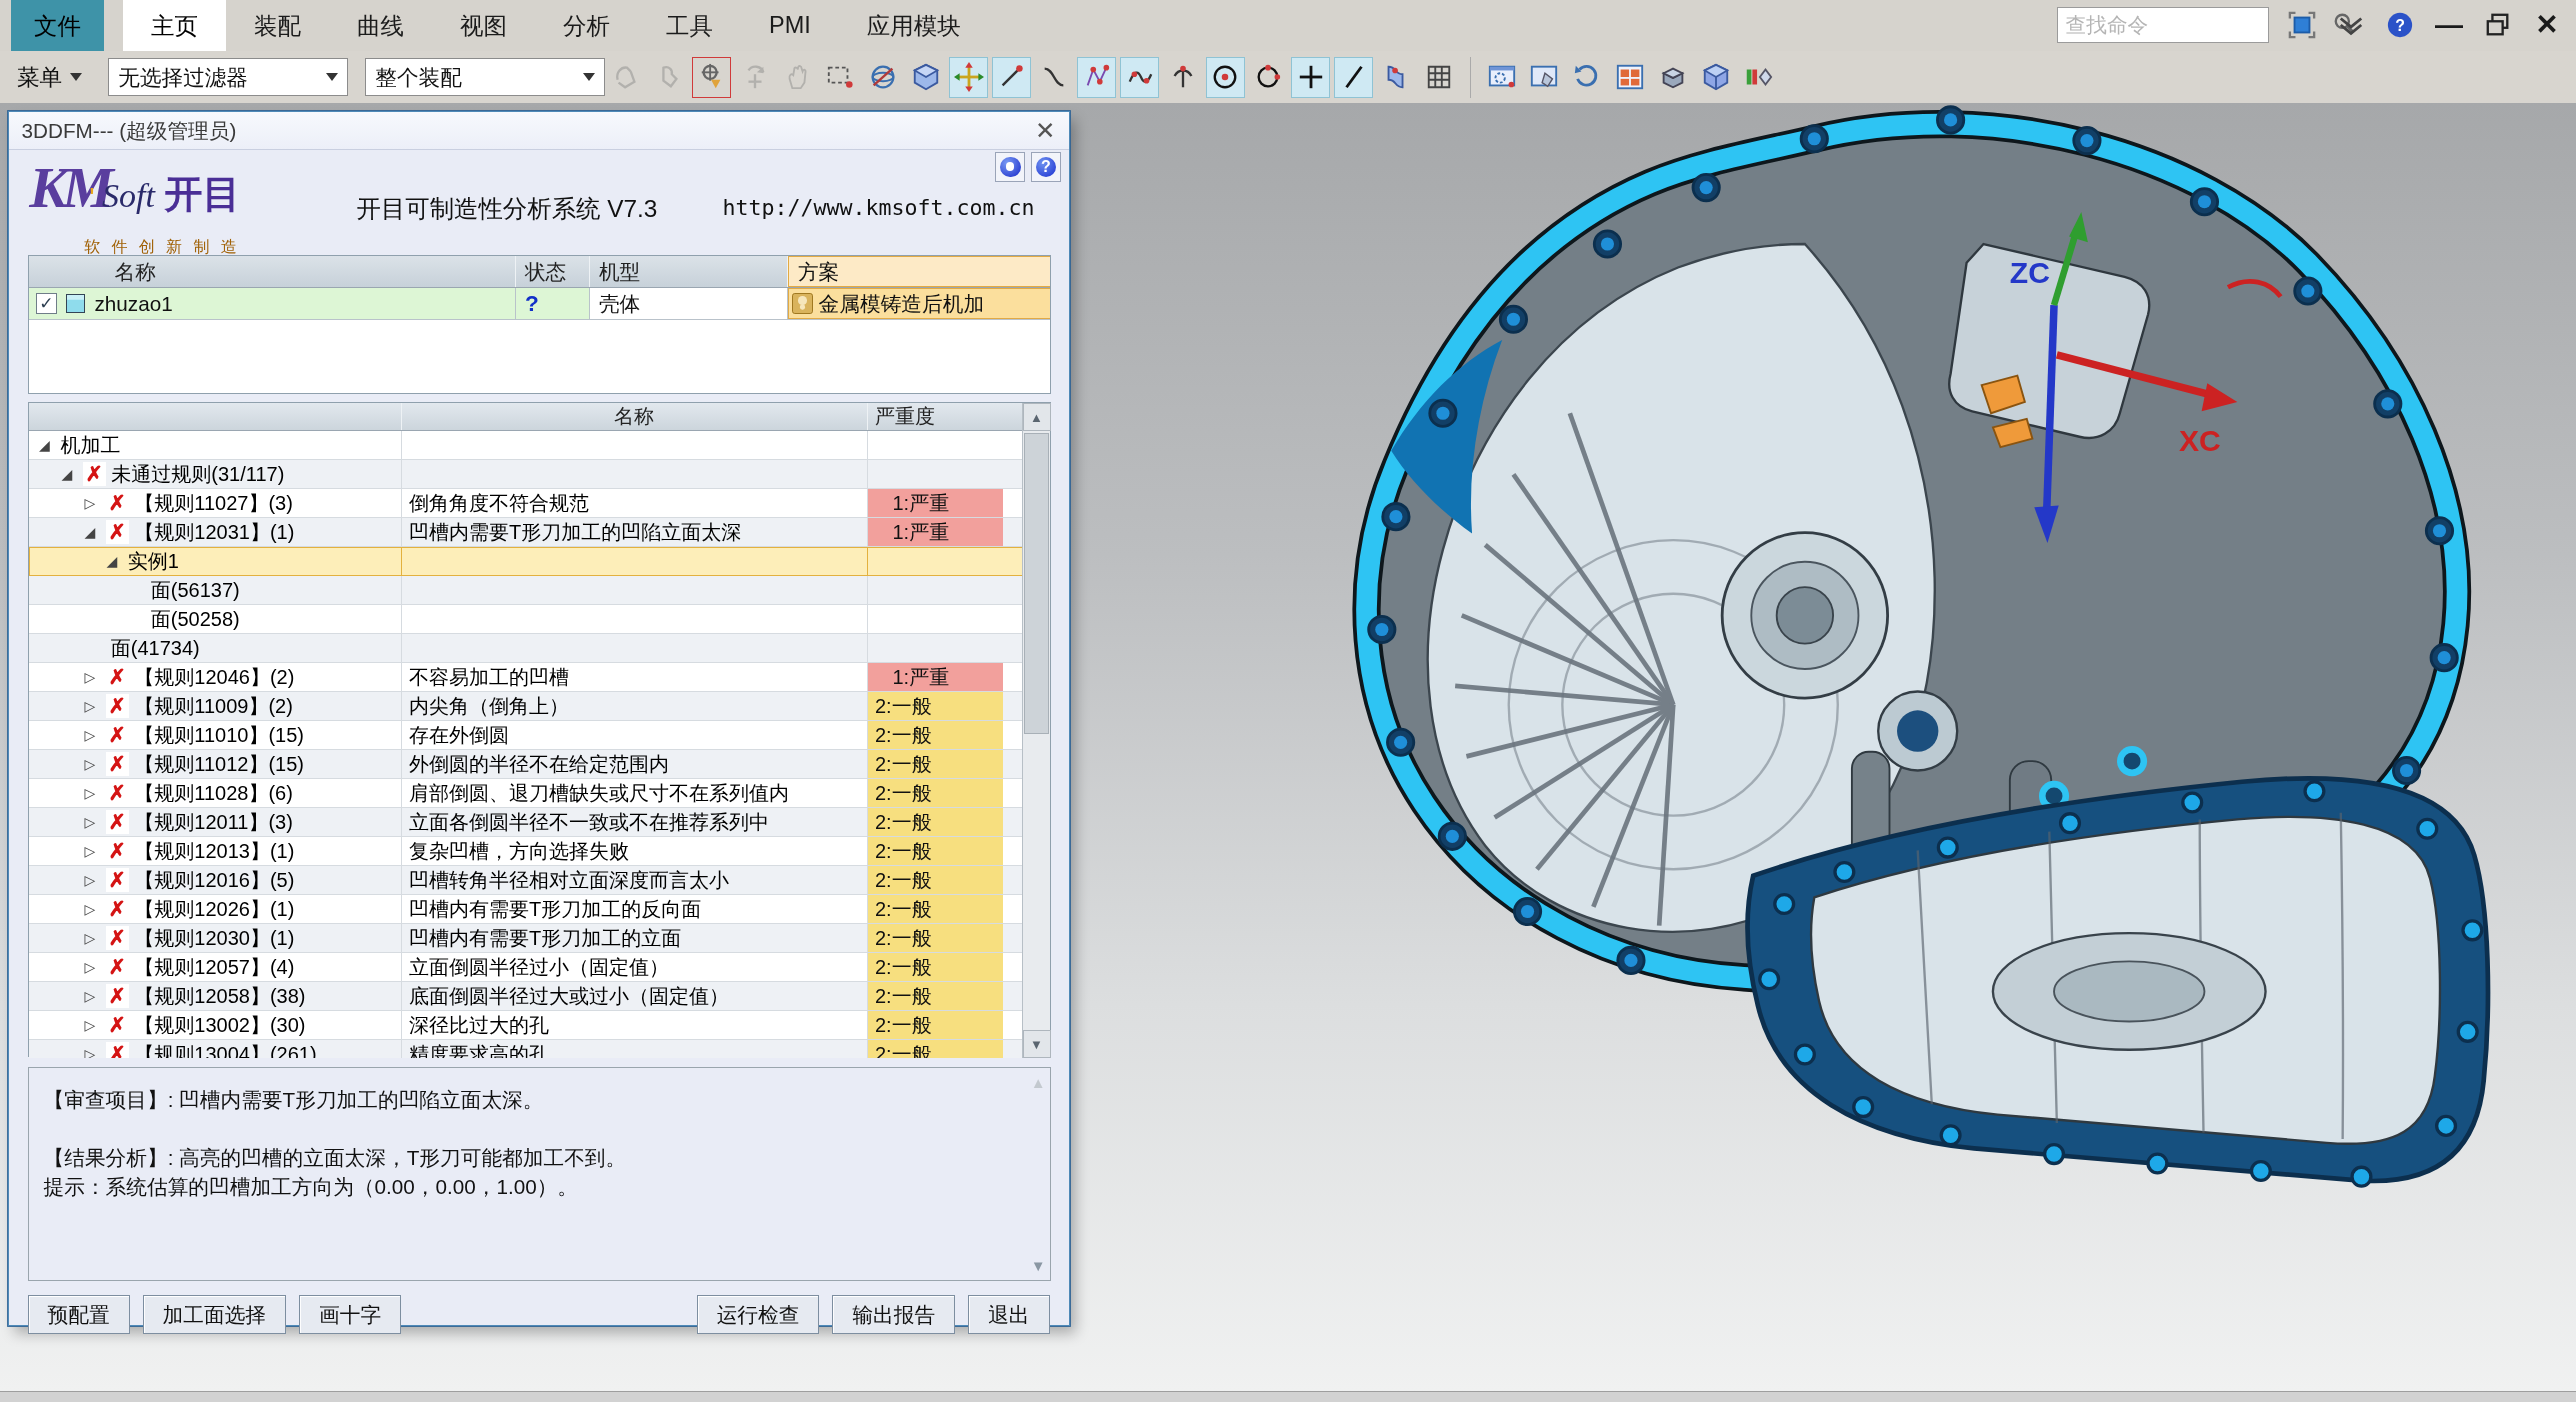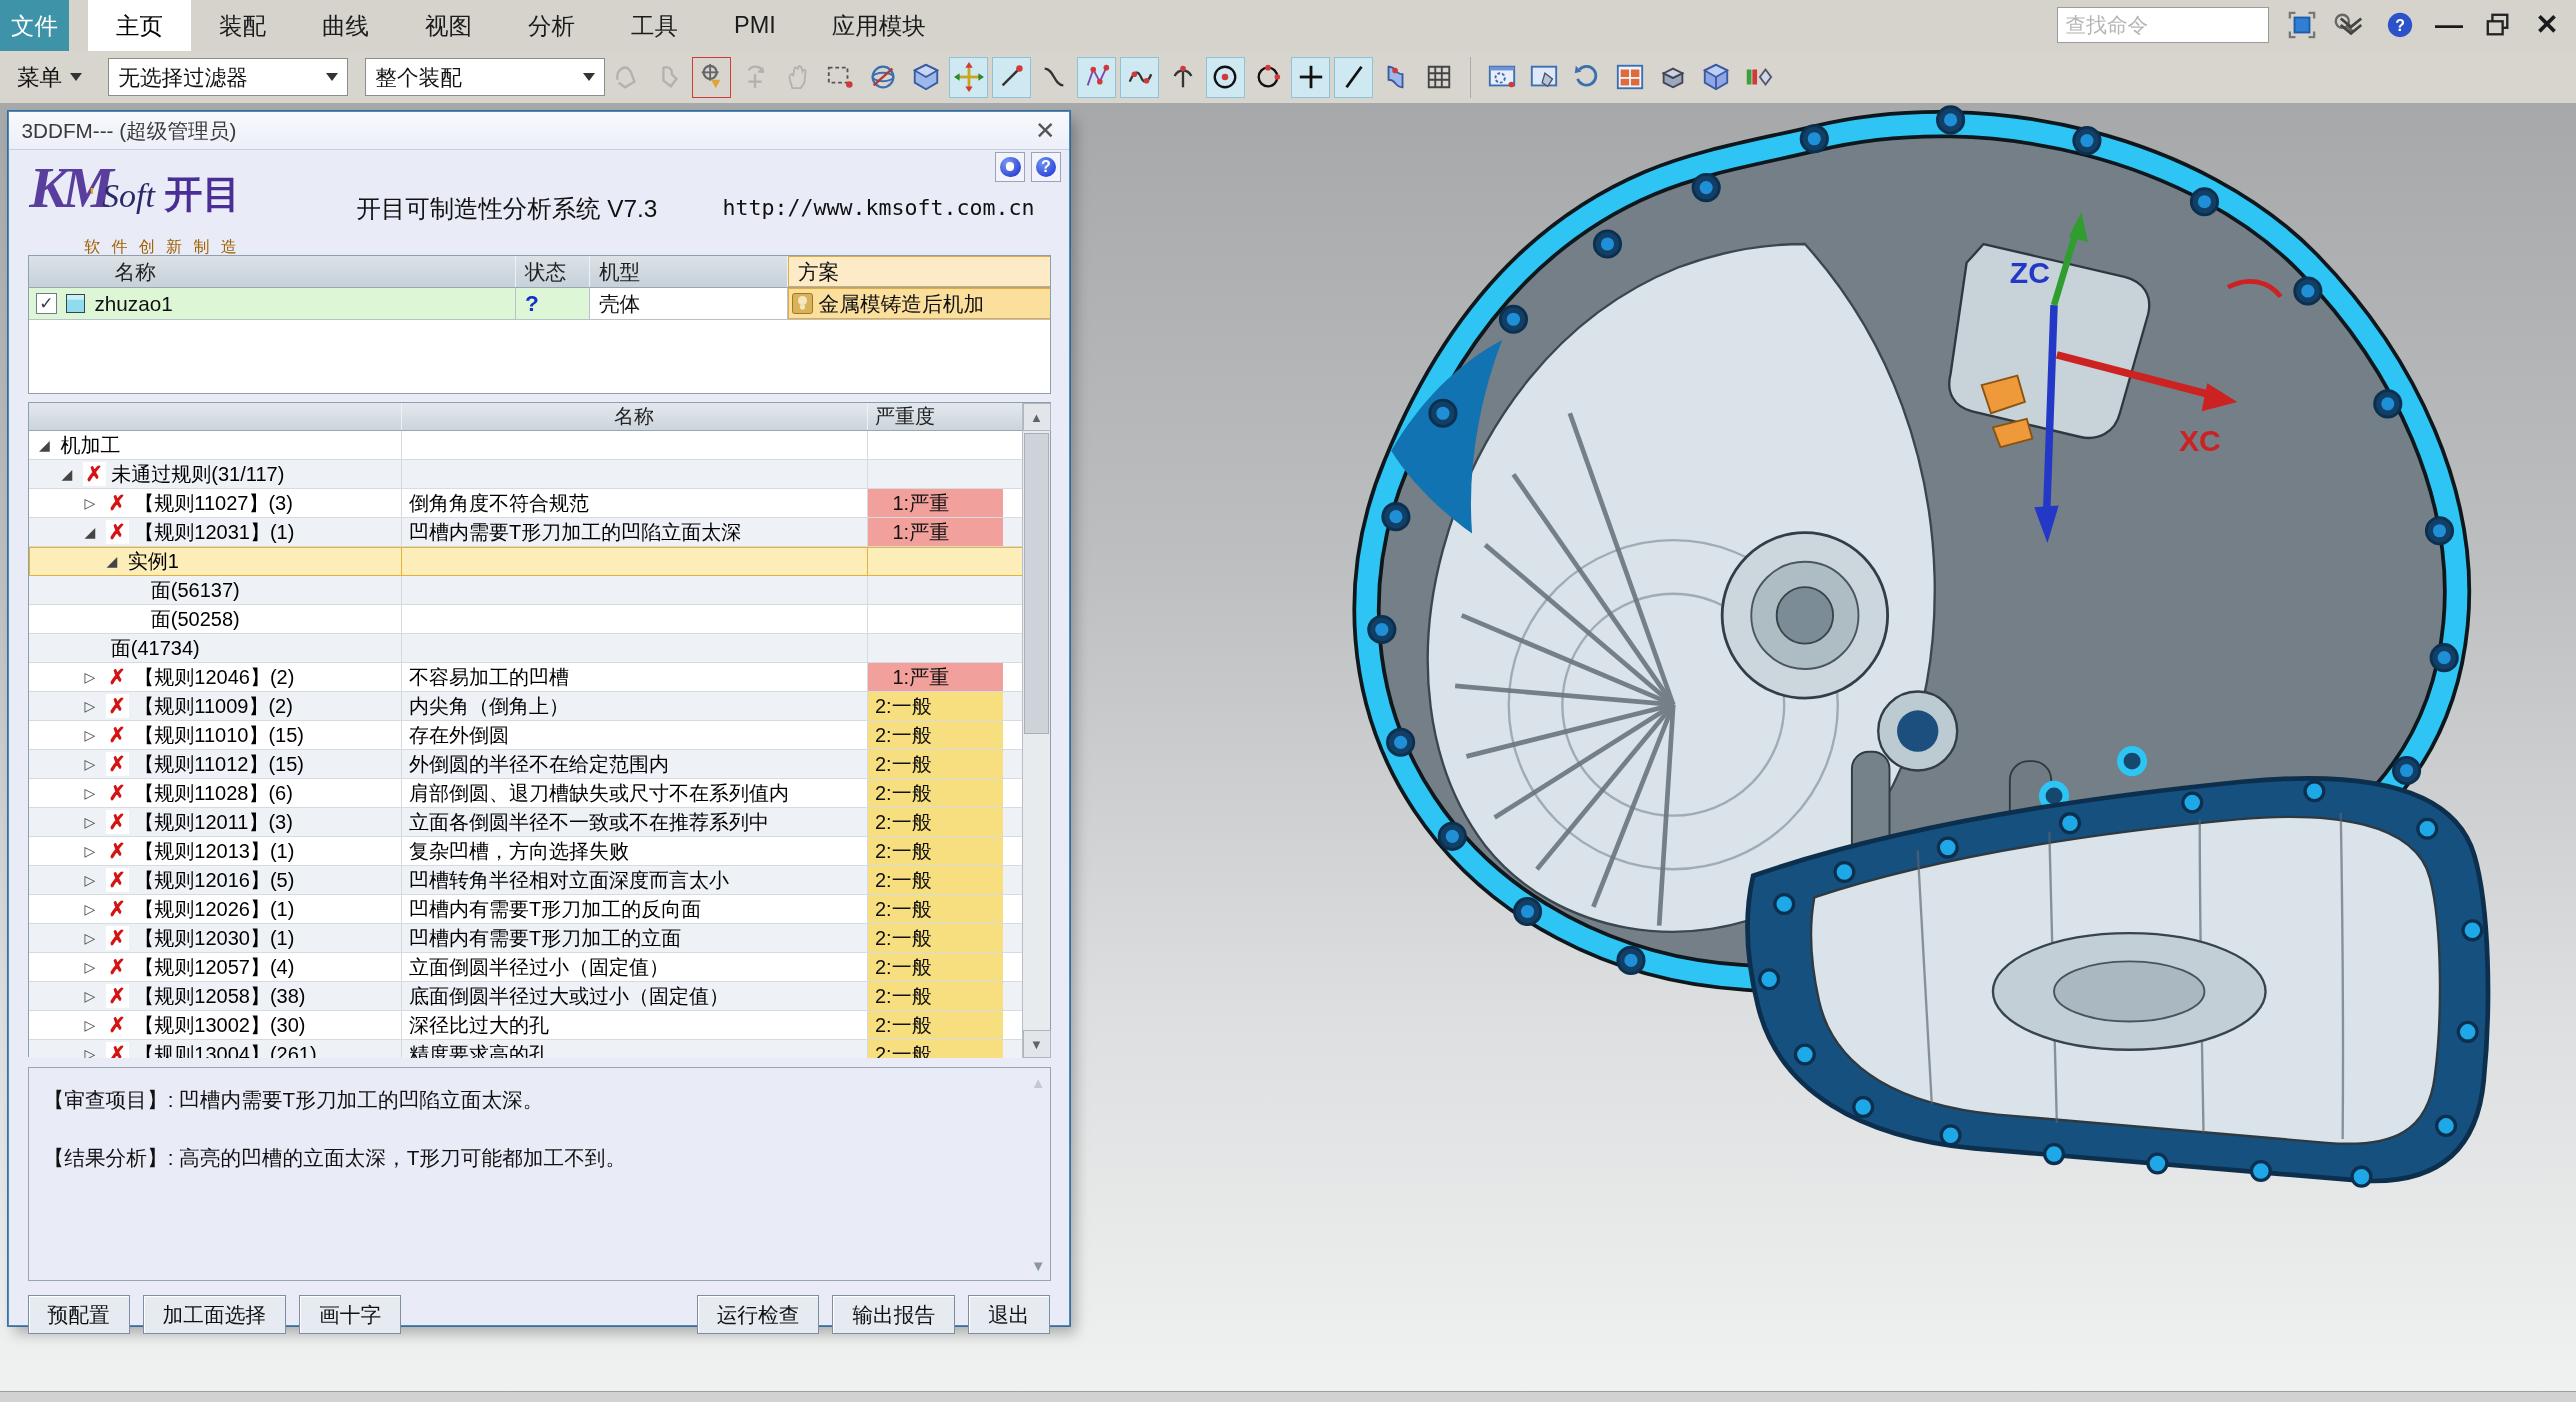--- a/index.html
+++ b/index.html
@@ -4,21 +4,21 @@
 <style>
   * { margin:0; padding:0; box-sizing:border-box; }
   html,body { width:2576px; height:1403px; overflow:hidden;
     font-family:"Liberation Sans", sans-serif; }
   .stage { position:relative; width:2576px; height:1403px; background:#d6d3cd; }
 
   
   .ribbon { position:absolute; left:0; top:0; width:2576px; height:51px;
     background:#d6d3cd; display:flex; align-items:stretch; }
   .tab { padding:0 28px; display:flex; align-items:center; font-size:23.5px; color:#1b1b1b; cursor:default; }
-  .tab.file { background:#3e93a8; color:#ffffff; padding:0 11px; }
+  .tab.file { background:#3e93a8; color:#000000; padding:0 23px;margin-left:11px; }
   .tab.active { background:#ffffff; color:#000; margin-left:19px; }
   .ribbon-right { position:absolute; right:13px; top:6.6px; display:flex; align-items:center; gap:17px; }
   .cmd-search { width:212px; height:36px; background:#fff; border:1.9px solid #9b9b9b;
     display:flex; align-items:center; padding:0 7.5px; }
   .cmd-search input { flex:1; border:none; outline:none; font-size:20.7px; color:#444;
     font-family:"Liberation Sans",sans-serif; background:transparent; }
   .cmd-search input::placeholder { color:#b5b5b5; }
   .winbtn { width:32px; height:32px; display:flex; align-items:center; justify-content:center; }
   .winbtn svg { display:block; }
   .glyph-close { font-size:28px; color:#1a1a1a; font-weight:bold; }
@@ -831,20 +831,21 @@
         <div class="sb-thumb"></div>
         <div class="sb-btn sb-down">▼</div>
       </div>
     </div>
 
     <div class="details">
       <div>
           <div class="dline">【审查项目】: 凹槽内需要T形刀加工的凹陷立面太深。</div>
           <div class="dline">&nbsp;</div>
           <div class="dline">【结果分析】: 高亮的凹槽的立面太深，T形刀可能都加工不到。</div>
+          <div class="dline">提示：系统估算的凹槽加工方向为（0.00，0.00，1.00）。</div>
         </div>
       <div class="det-scroll-up">▲</div>
       <div class="det-scroll-down">▼</div>
     </div>
 
     <div class="btn-row">
       <div style="display:flex;gap:13px;">
           <button class="dlg-btn">预配置</button>
           <button class="dlg-btn">加工面选择</button>
           <button class="dlg-btn">画十字</button>

